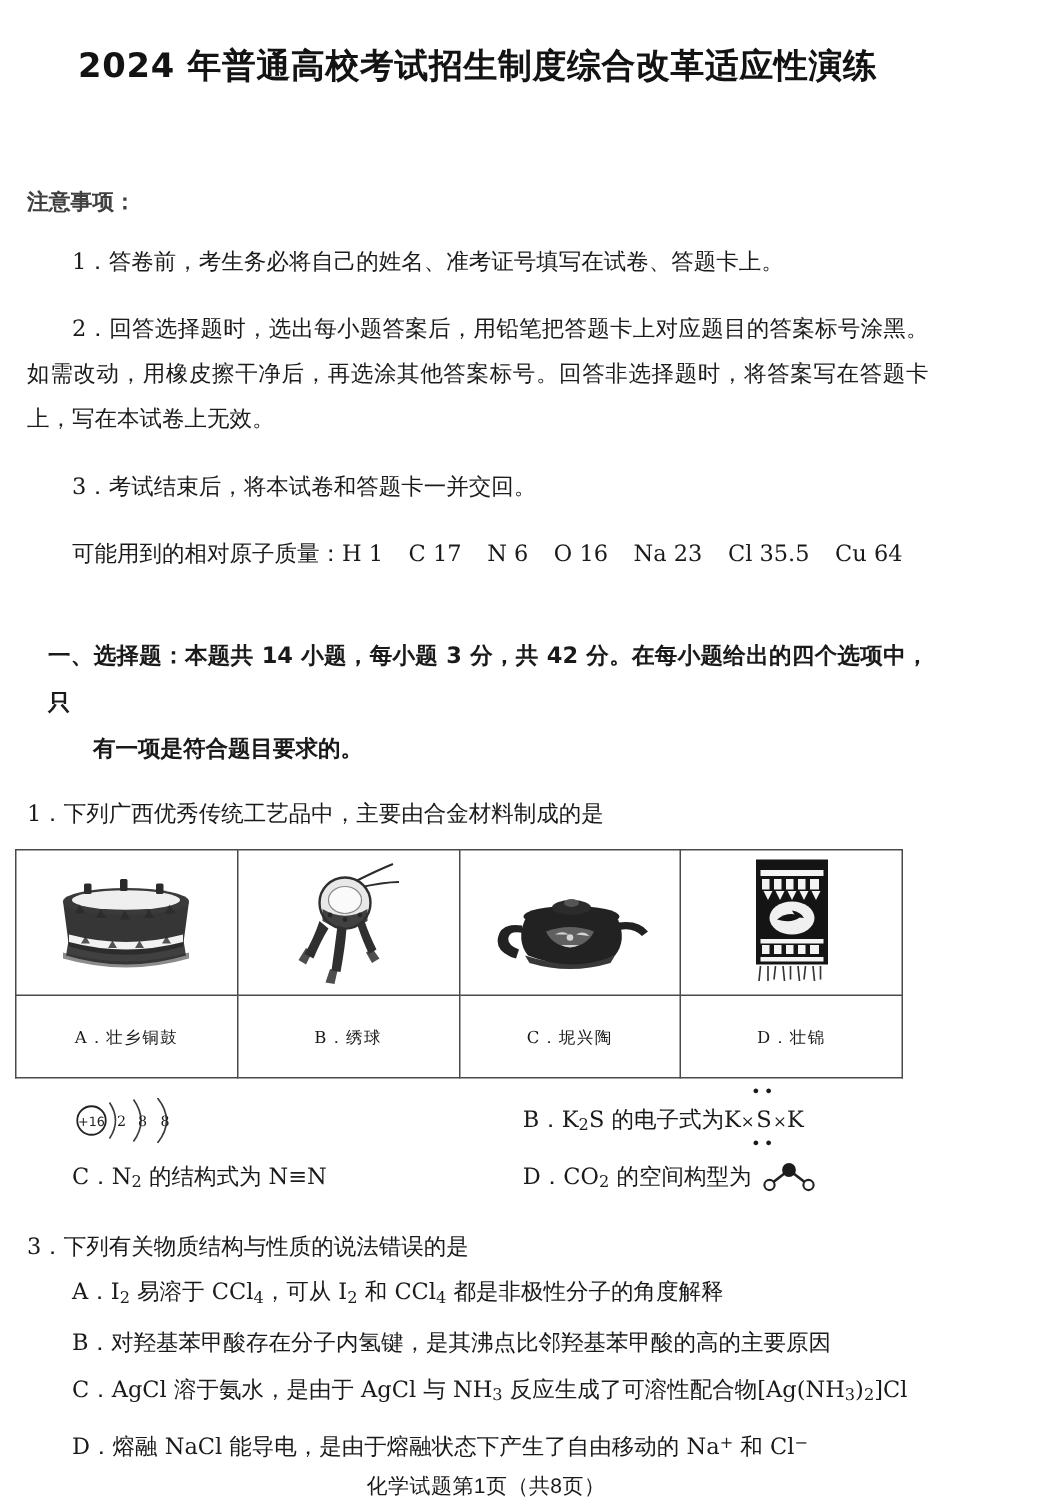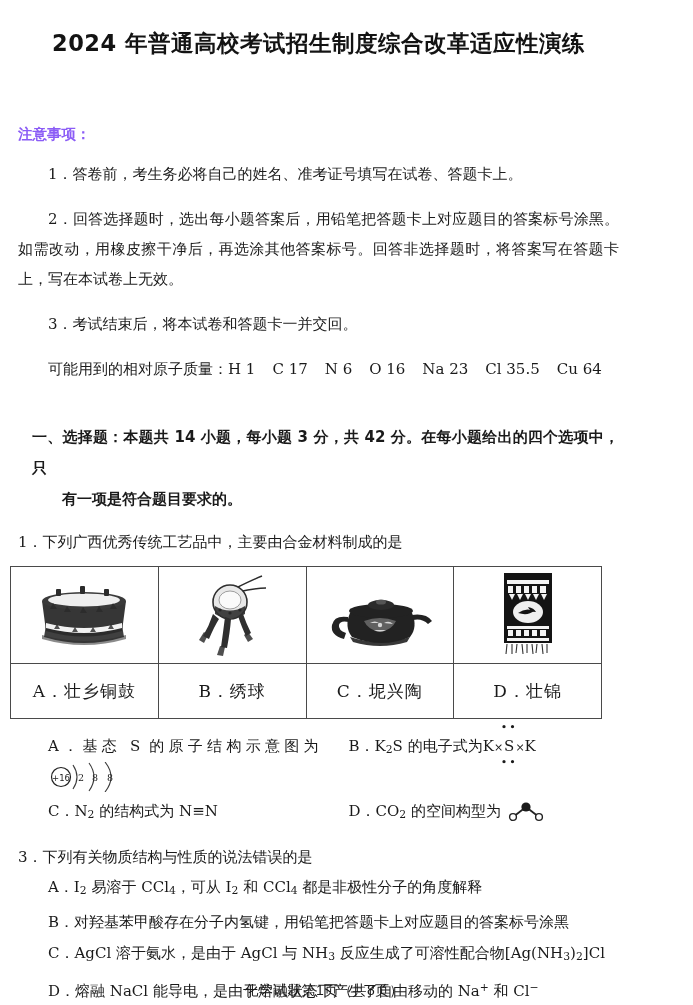--- a/index.html
+++ b/index.html
@@ -39,21 +39,21 @@
   
   .notice {
     margin-top: 66px;
     padding: 0 18px 0 18px;
   }
   .notice-head {
     font-family: Liberation Sans, sans-serif;
     font-weight: bold;
     font-size: 14.5px;
     margin-bottom: 11px;
-    color: #8b5cf6;
+    color: #404040;
   }
   .para {
     font-size: 15px;
     line-height: 30px;
     text-align: justify;
     text-justify: inter-ideograph;
     color: #1b1b1b;
     font-family: "DejaVu Serif", "Liberation Serif", serif;
   }
   .indent2 { text-indent: 30px; }
@@ -122,21 +122,21 @@
     table-layout: fixed;
   }
   .opt-table td {
     border: 1px solid #4a4a4a;
     text-align: center;
     vertical-align: middle;
   }
   .opt-table td.pic { height: 96px; padding: 0; }
   .opt-table td.lab {
     height: 30px;
-    font-size: 17px;
+    font-size: 11px;
     font-family: "DejaVu Serif", "Liberation Serif", serif;
     letter-spacing: 1px;
     padding: 12px;
   }
 
   
   .art { display: block; margin: 0 auto; }
 
   
   .atom-diagram {
@@ -346,21 +346,20 @@
       <td class="lab">D．壮锦</td>
     </tr>
   </tbody>
     </table>
 
   <div class="question">
 
     <div class="opts-row">
       <div class="opt-half">
         <div class="opt">
-          <span>A．基态 S 的原子结构示意图为</span>
           <span class="atom-diagram">
             <svg width="78" height="30" viewBox="0 0 78 30">
               <circle cx="13" cy="15" r="9.5" fill="none" stroke="#222" stroke-width="1.2"></circle>
               <text x="13" y="18.5" font-family="DejaVu Sans, sans-serif" font-size="8.5" text-anchor="middle" fill="#222">+16</text>
               <g fill="none" stroke="#3a3a3a" stroke-width="1.1">
                 <path d="M25 3 q8 12 0 24"></path>
                 <path d="M41 1 q10 14 0 28"></path>
                 <path d="M57 0 q12 15 0 30"></path>
               </g>
               <g font-family="DejaVu Serif, serif" font-size="9.5" fill="#1c1c1c">
@@ -401,21 +400,21 @@
       </div>
     </div>
   </div>
 
   <div class="question">
     <div class="q-stem">
       <span>3．</span><span>下列有关物质结构与性质的说法错误的是</span>
     </div>
     <div class="opt-stack">
       <div class="opt">A．I<sub>2</sub> 易溶于 CCl<sub>4</sub>，可从 I<sub>2</sub> 和 CCl<sub>4</sub> 都是非极性分子的角度解释</div>
-      <div class="opt">B．对羟基苯甲酸存在分子内氢键，用铅笔把答题卡上对应题目的答案标号涂黑</div>
+      <div class="opt">B．对羟基苯甲酸存在分子内氢键，是其沸点比邻羟基苯甲酸的高的主要原因</div>
       <div class="opt">C．AgCl 溶于氨水，是由于 AgCl 与 NH<sub>3</sub> 反应生成了可溶性配合物[Ag(NH<sub>3</sub>)<sub>2</sub>]Cl</div>
       <div class="opt">D．熔融 NaCl 能导电，是由于熔融状态下产生了自由移动的 Na<sup>+</sup> 和 Cl<sup>−</sup></div>
     </div>
   </div>
 
   <div class="footer">化学试题第1页（共8页）</div>
 
 </div>
 
 </body></html>

